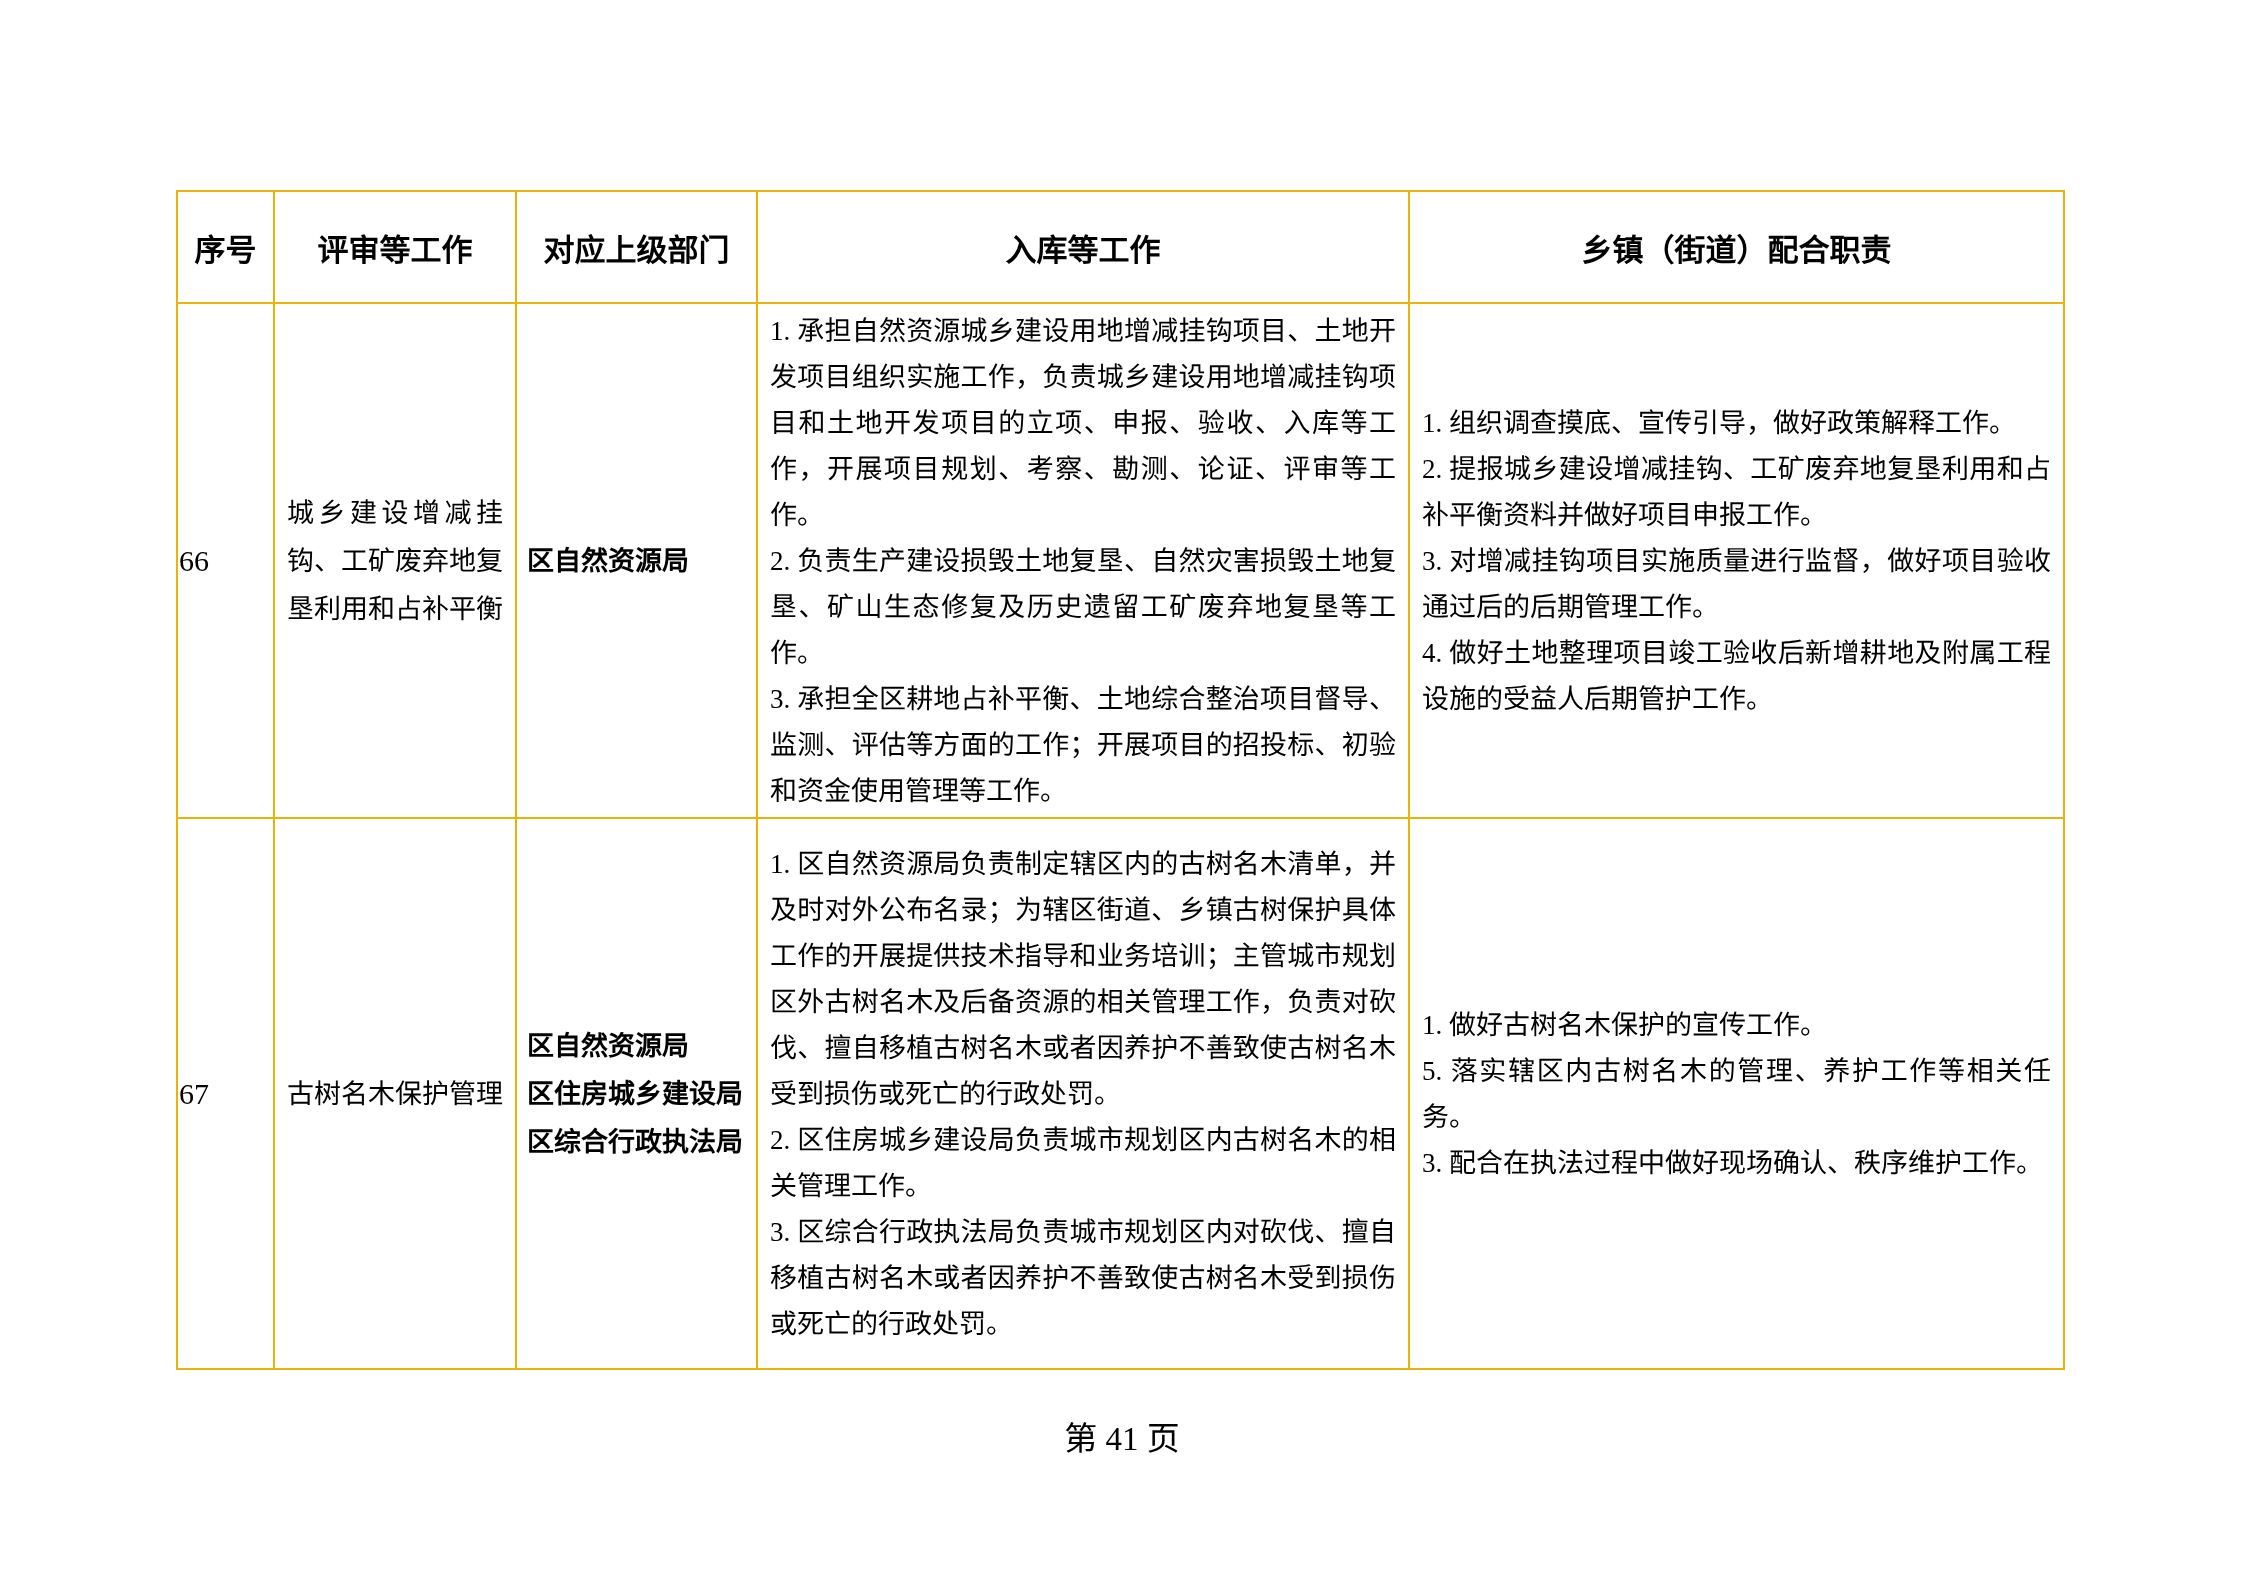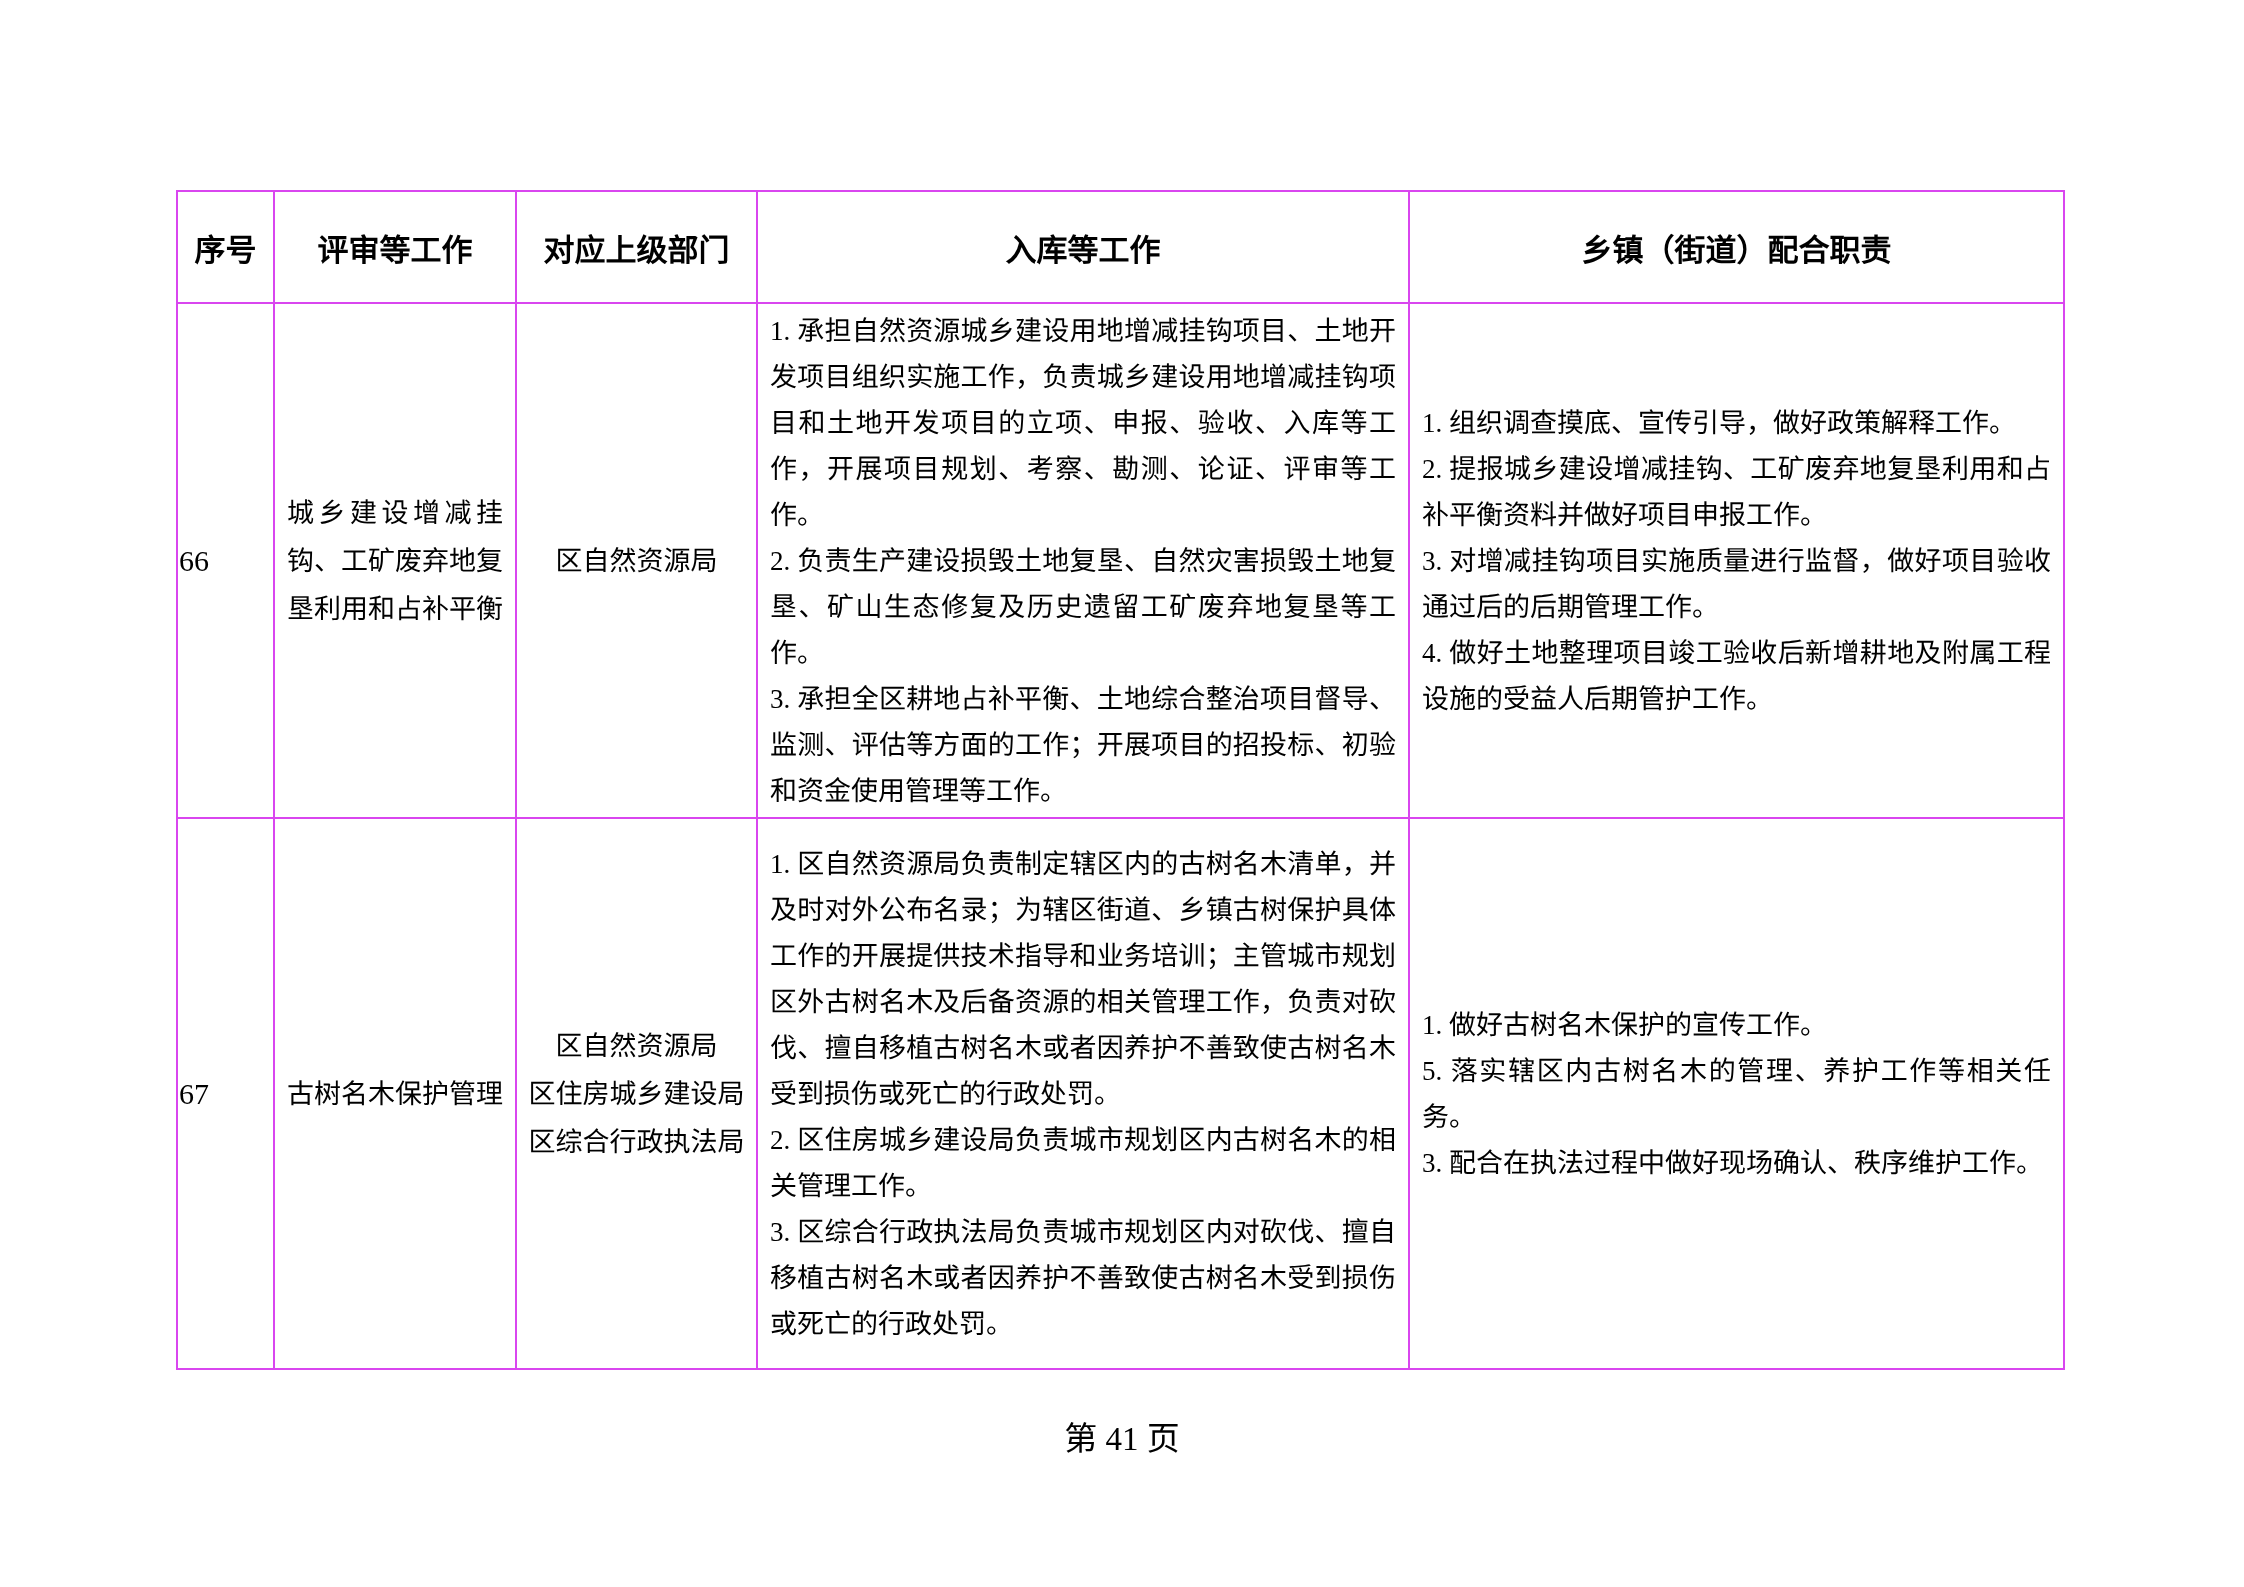--- a/index.html
+++ b/index.html
@@ -21,21 +21,21 @@
   table.doc-table {
     position: absolute;
     left: 176px;
     top: 190px;
     width: 1887px;
     border-collapse: collapse;
     table-layout: fixed;
   }
   table.doc-table th,
   table.doc-table td {
-    border: 2px solid #d946ef;
+    border: 2px solid #eab308;
     vertical-align: middle;
     overflow: hidden;
   }
   tr.header-row { height: 112px; }
   tr.row-66 { height: 515px; }
   tr.row-67 { height: 551px; }
 
   th.hcell {
     font-family: "Liberation Sans", "DejaVu Sans", sans-serif;
     font-weight: bold;
@@ -51,22 +51,23 @@
     font-size: 30px;
   }
   td.c-item {
     padding: 0 12px;
     line-height: 48px;
     text-align: justify;
   }
   td.c-dept {
     padding: 0 10px;
     line-height: 48px;
-    text-align: center;
+    text-align: left;
     white-space: pre-line;
+    font-weight: bold;
   }
   td.c-duty {
     padding: 0 12px;
     line-height: 46px;
     text-align: justify;
     white-space: pre-line;
   }
   .footer {
     position: absolute;
     left: 0;

